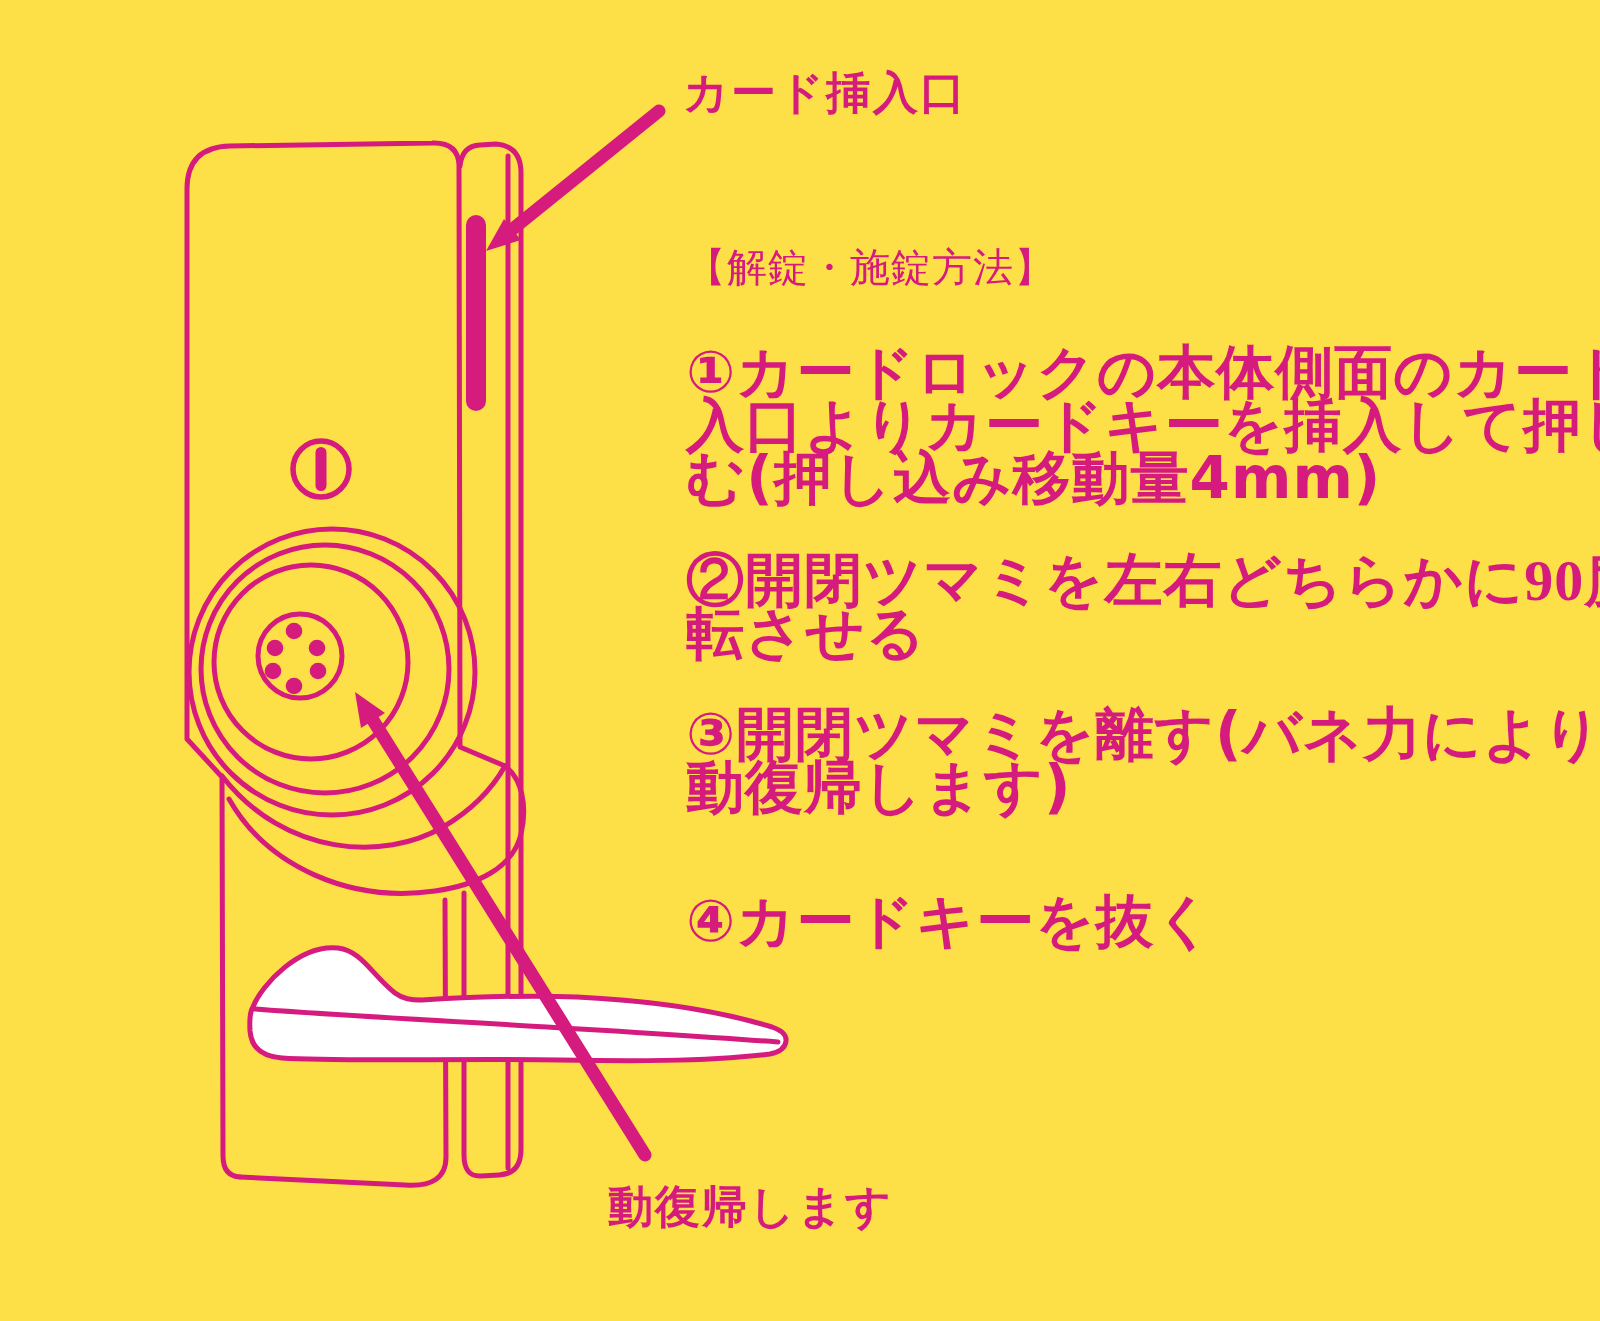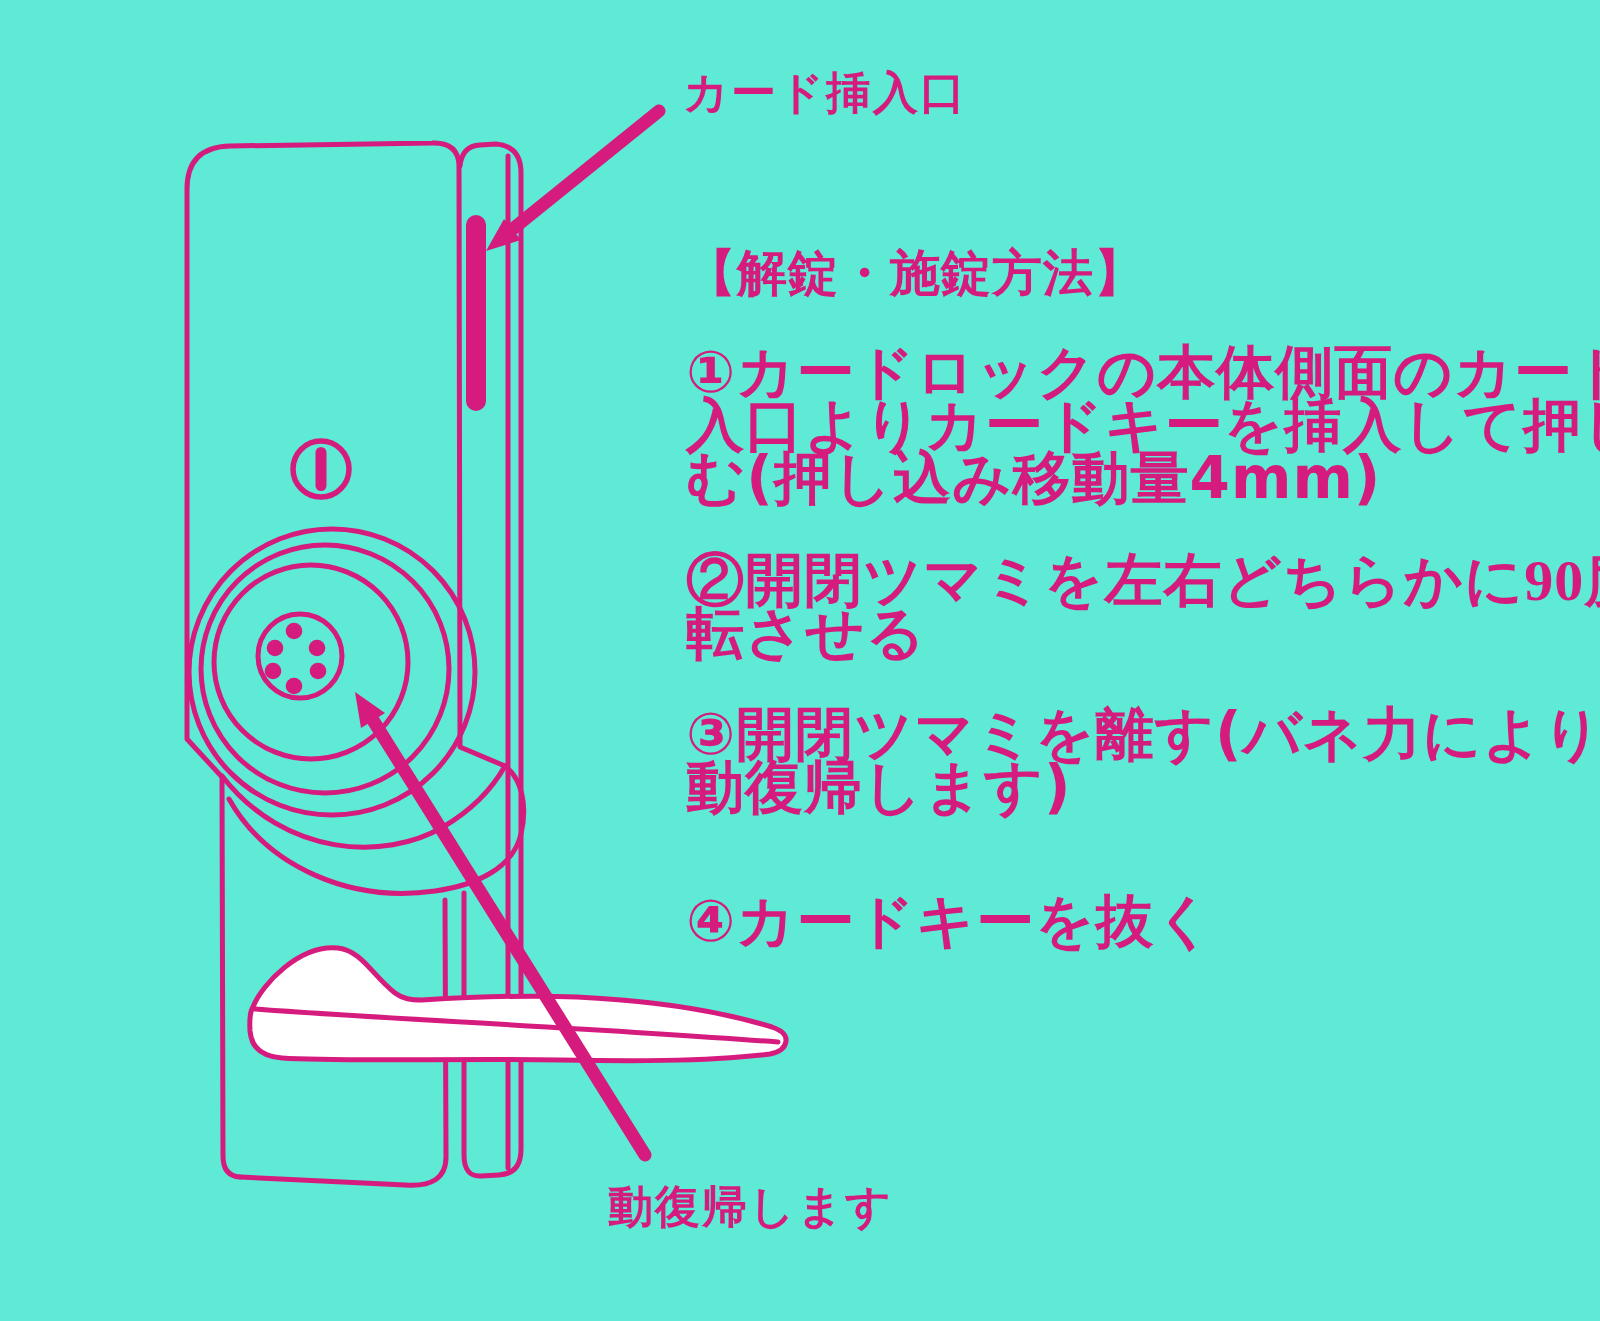--- a/index.html
+++ b/index.html
@@ -4,21 +4,21 @@
 <style>
   html, body {
     margin: 0;
     padding: 0;
     background: #ffffff;
   }
   #canvas {
     position: relative;
     width: 1600px;
     height: 1321px;
-    background: #5eead4;
+    background: #fde047;
     overflow: hidden;
     font-family: "DejaVu Sans", sans-serif;
   }
   #illustration {
     position: absolute;
     left: 0;
     top: 0;
   }
   .callout-label {
     position: absolute;
@@ -30,22 +30,22 @@
     line-height: 1.1;
   }
   #card-slot-label { left: 683px; top: 68px; }
   #knob-label      { left: 608px; top: 1182px; }
 
   .instructions-title {
     position: absolute;
     left: 686px;
     top: 240px;
     color: #d61b7e;
-    font-weight: 700;
-    font-size: 50px;
+    font-weight: 400;
+    font-size: 40px;
     letter-spacing: 1px;
     white-space: pre;
   }
   .instruction-step {
     position: absolute;
     left: 686px;
     width: 900px;
     color: #d61b7e;
     font-weight: 700;
     font-size: 58px;

